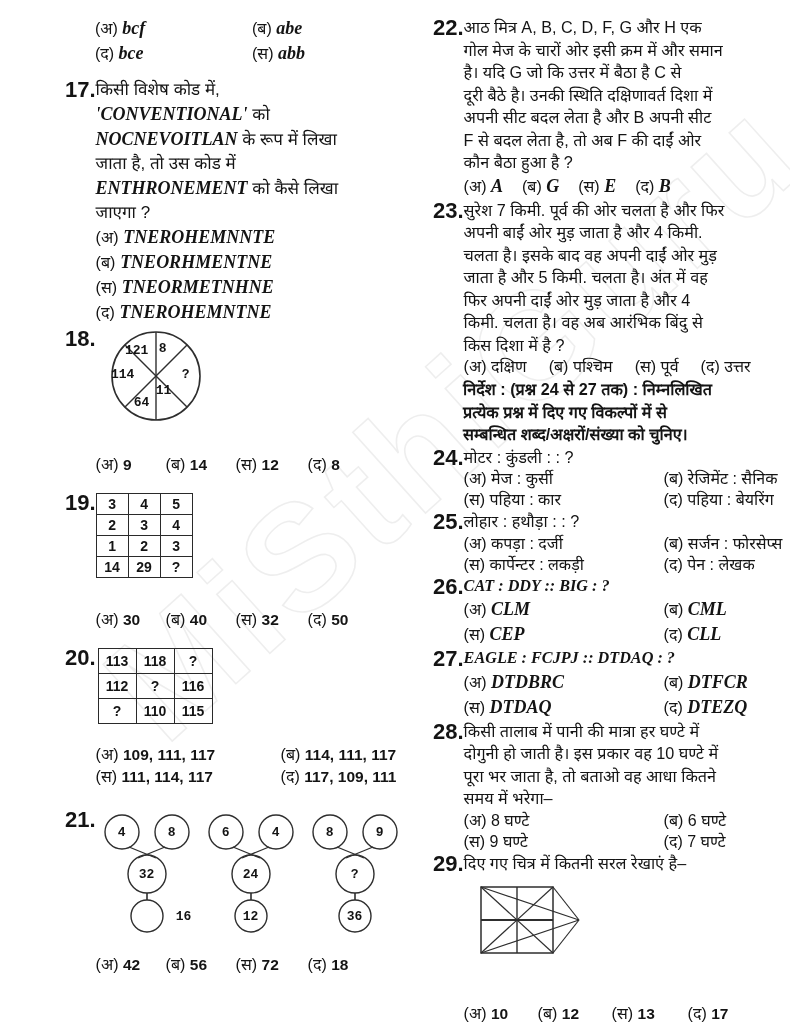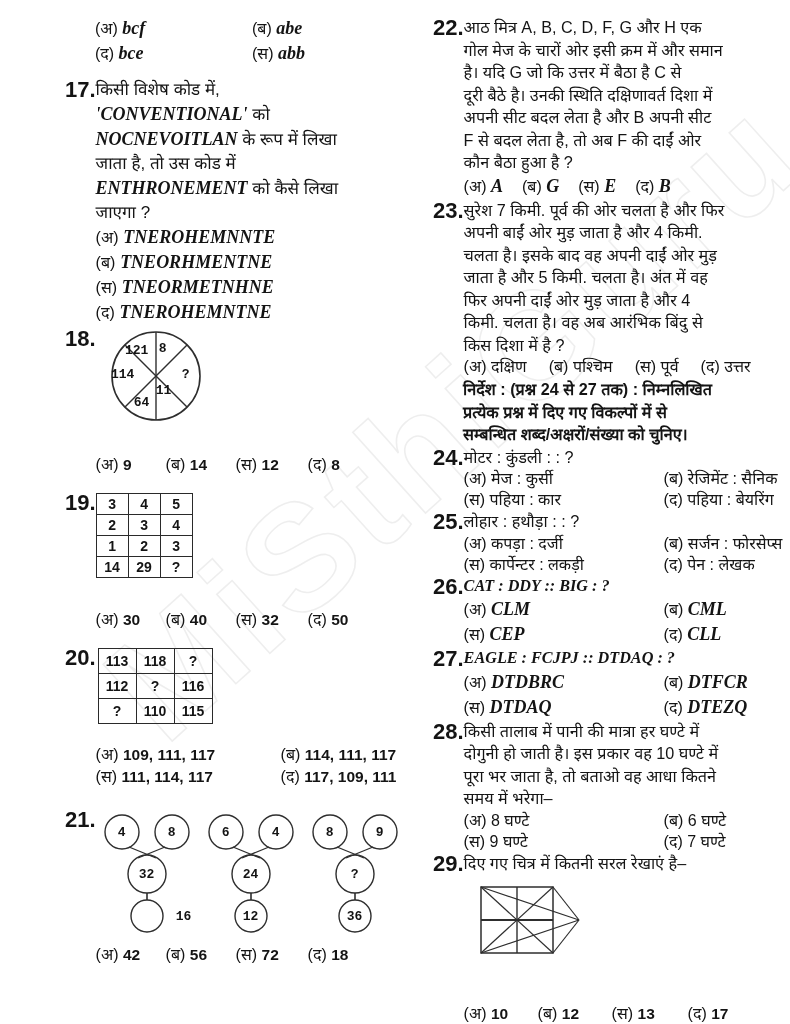--- a/index.html
+++ b/index.html
@@ -229,21 +229,21 @@
               <line x1="69" y1="35" x2="42" y2="46" stroke-width="1.3"></line>
               <line x1="51" y1="81" x2="51" y2="88" stroke-width="1.6"></line>
             </svg>
             <span class="flabel" style="left:26px;top:20px;">8</span>
             <span class="flabel" style="left:76px;top:20px;">9</span>
             <span class="flabel" style="left:51px;top:62px;">?</span>
             <span class="flabel" style="left:51px;top:104px;">36</span>
           </div>
 
         </div>
-        <div class="optrow l4" style="margin-top:4px;">
+        <div class="optrow l4" style="margin-top:14px;">
           <span class="opt"><span class="mk">(अ)</span> <span class="num">42</span></span>
           <span class="opt"><span class="mk">(ब)</span> <span class="num">56</span></span>
           <span class="opt"><span class="mk">(स)</span> <span class="num">72</span></span>
           <span class="opt"><span class="mk">(द)</span> <span class="num">18</span></span>
         </div>
       </div>
     </div>
   </div>
 
   <div class="col col-r">

